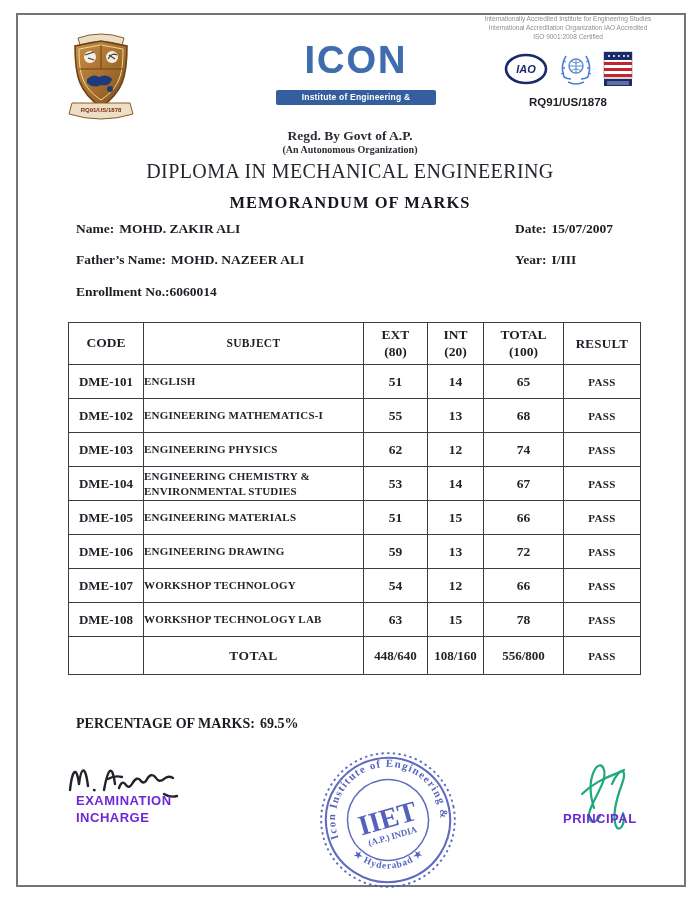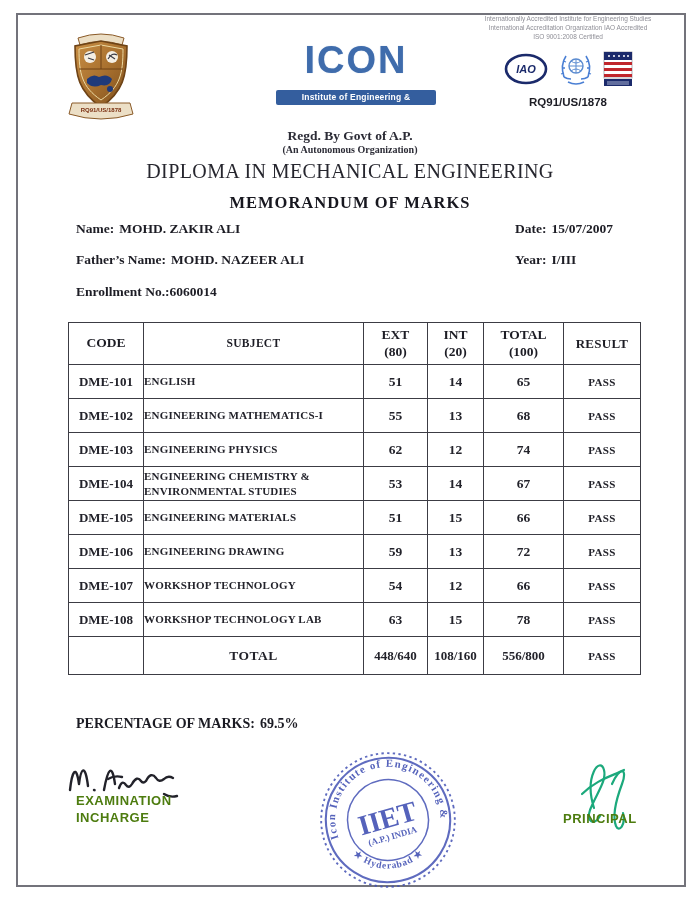--- a/index.html
+++ b/index.html
@@ -53,21 +53,21 @@
                  line-height:1.35; letter-spacing:.2px; }
   .col-num { text-align:center; font-weight:bold; font-size:13.5px; }
   .col-result { text-align:center; font-weight:bold; font-size:11px; letter-spacing:.4px; }
   .foot-subject { text-align:center; font-weight:bold; font-size:13.5px; letter-spacing:.5px; }
   .foot-num { text-align:center; font-weight:bold; font-size:13px; }
 
   
   .percentage { left:76px; top:716px; font-weight:bold; font-size:14px; color:#1b1b23; }
   .percentage .val { margin-left:5px; }
   .sig-label { font-family:"Liberation Sans", sans-serif; font-weight:bold; font-size:13px;
-               letter-spacing:.5px; color:#4d7c0f; line-height:17px; }
+               letter-spacing:.5px; color:#6d28d9; line-height:17px; }
   .exam-label { left:76px; top:792px; }
   .principal-label { left:563px; top:810px; }
   .stamp-wrap { left:308px; top:740px; width:160px; height:160px; transform:rotate(-12deg); }
   svg { display:block; }
 </style>
 </head>
 <body>
 
 <div class="page">
   <div class="page-frame"></div>

